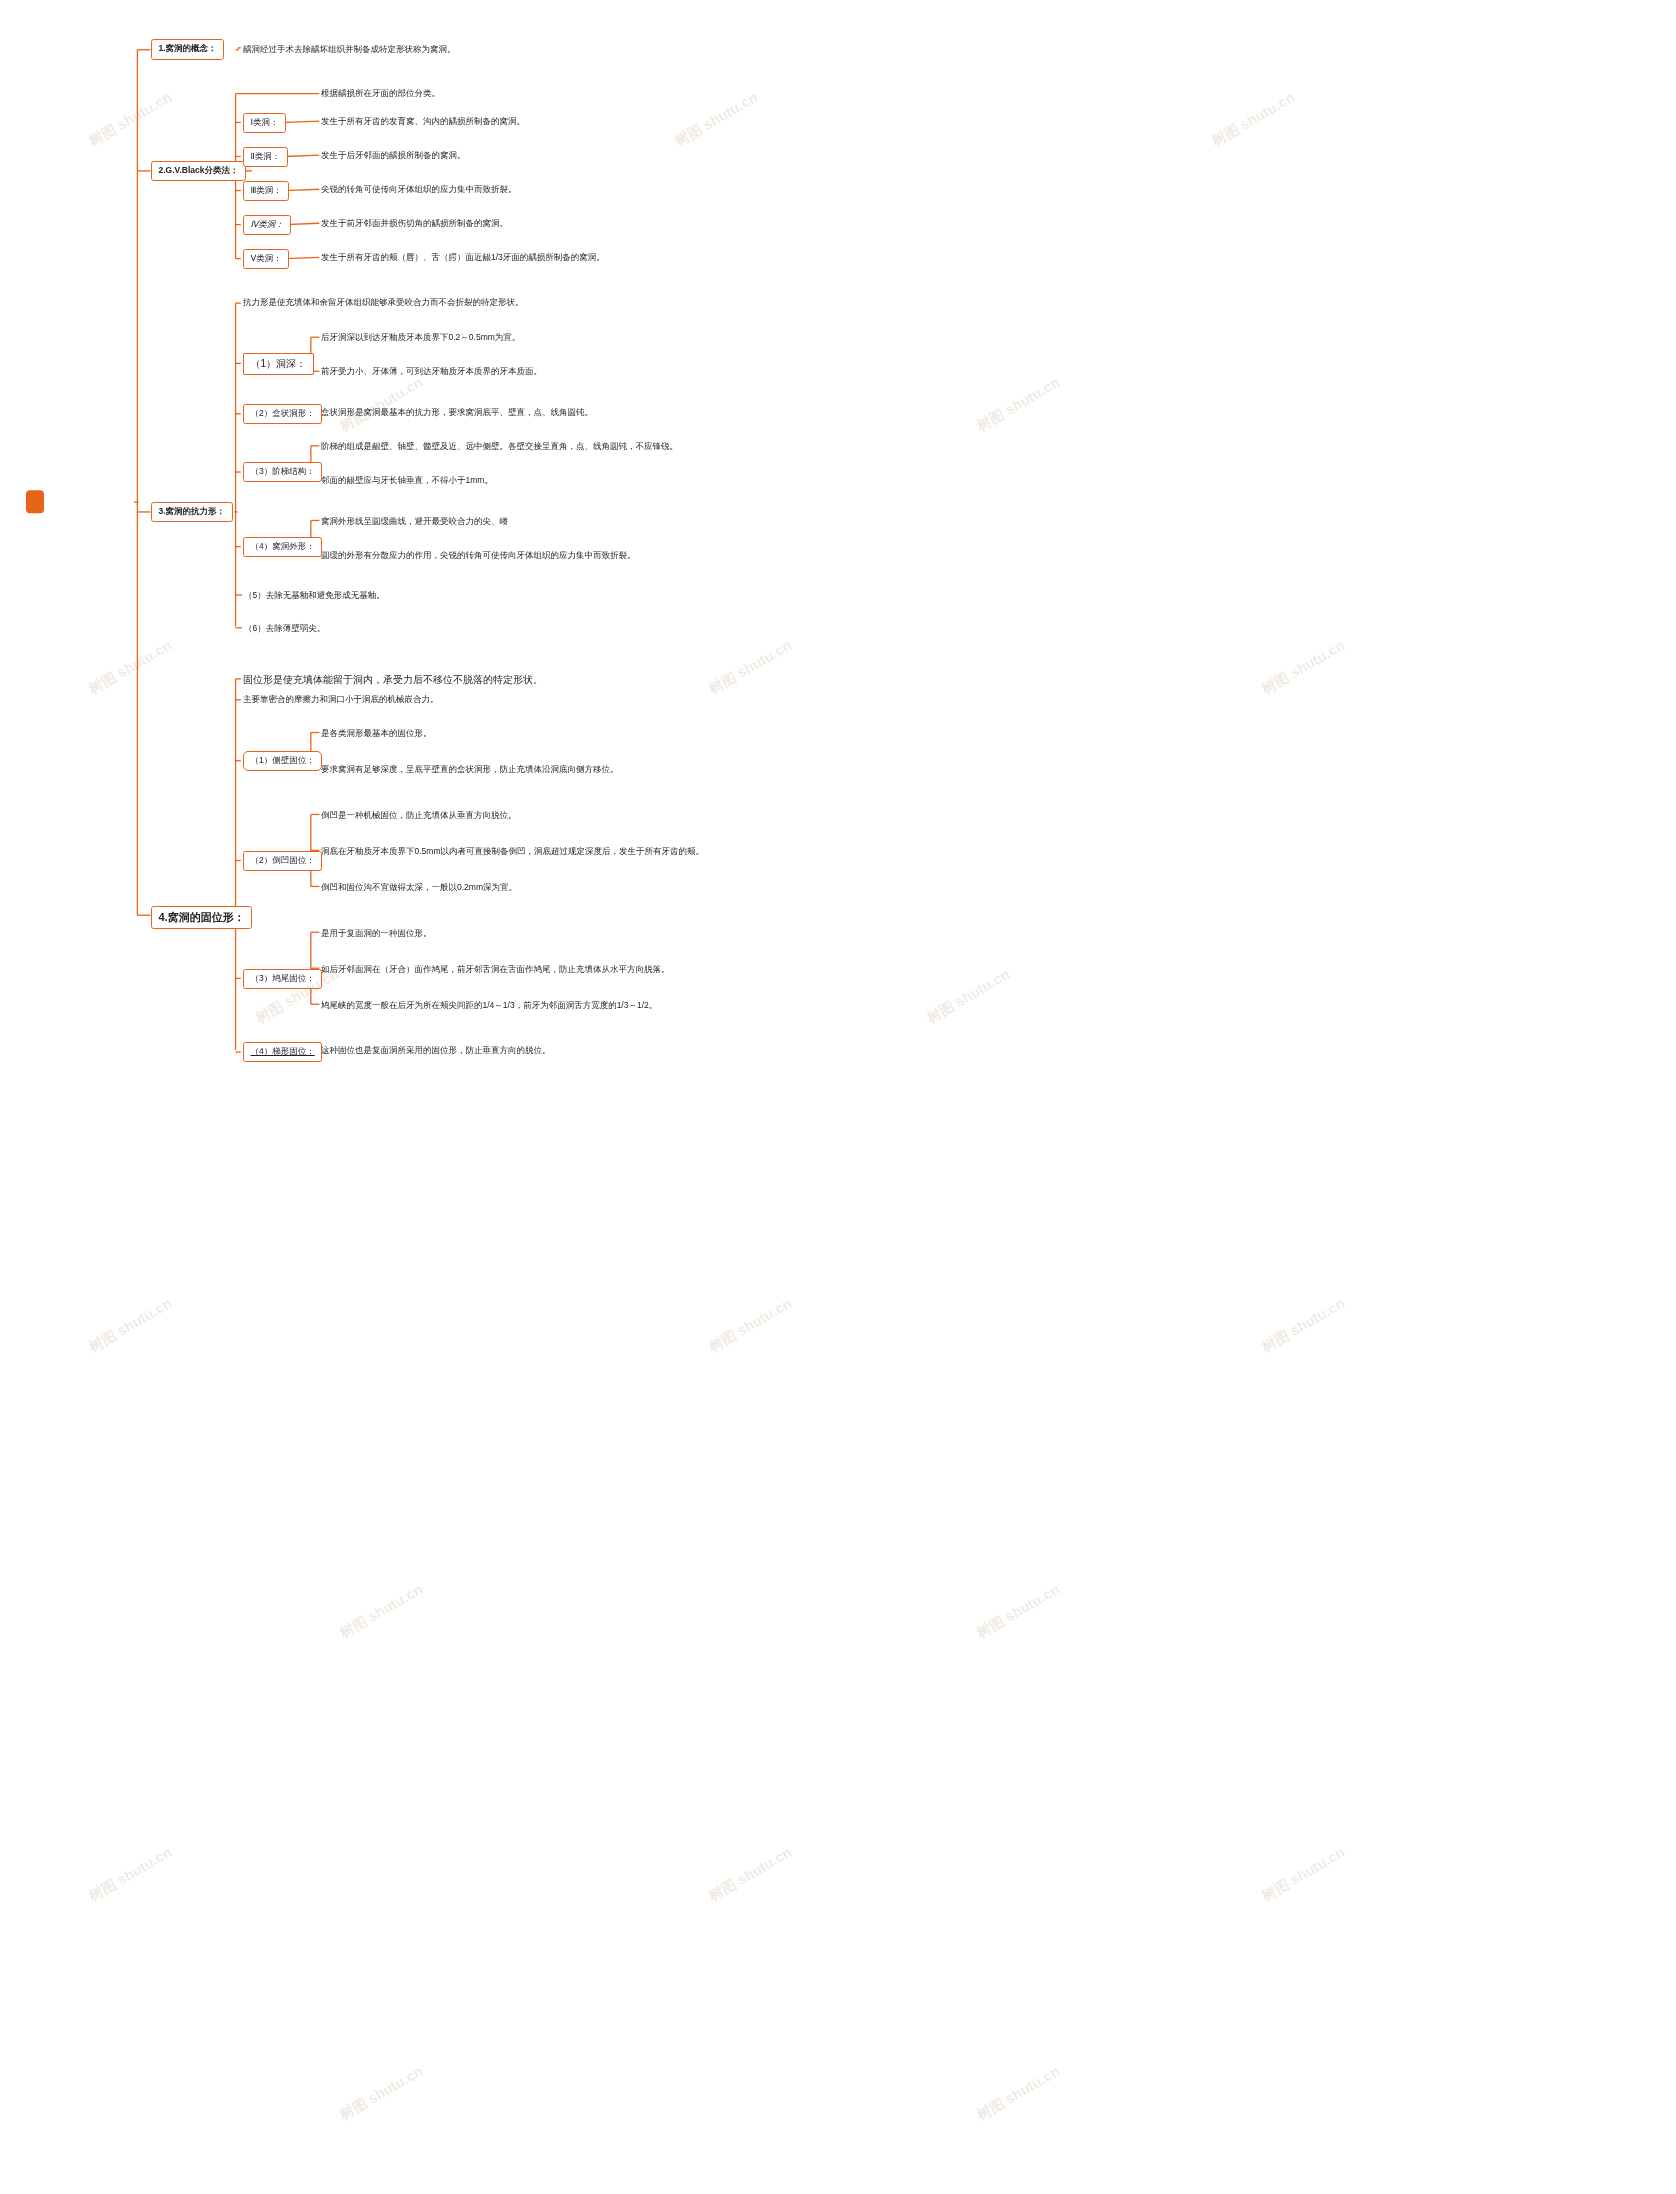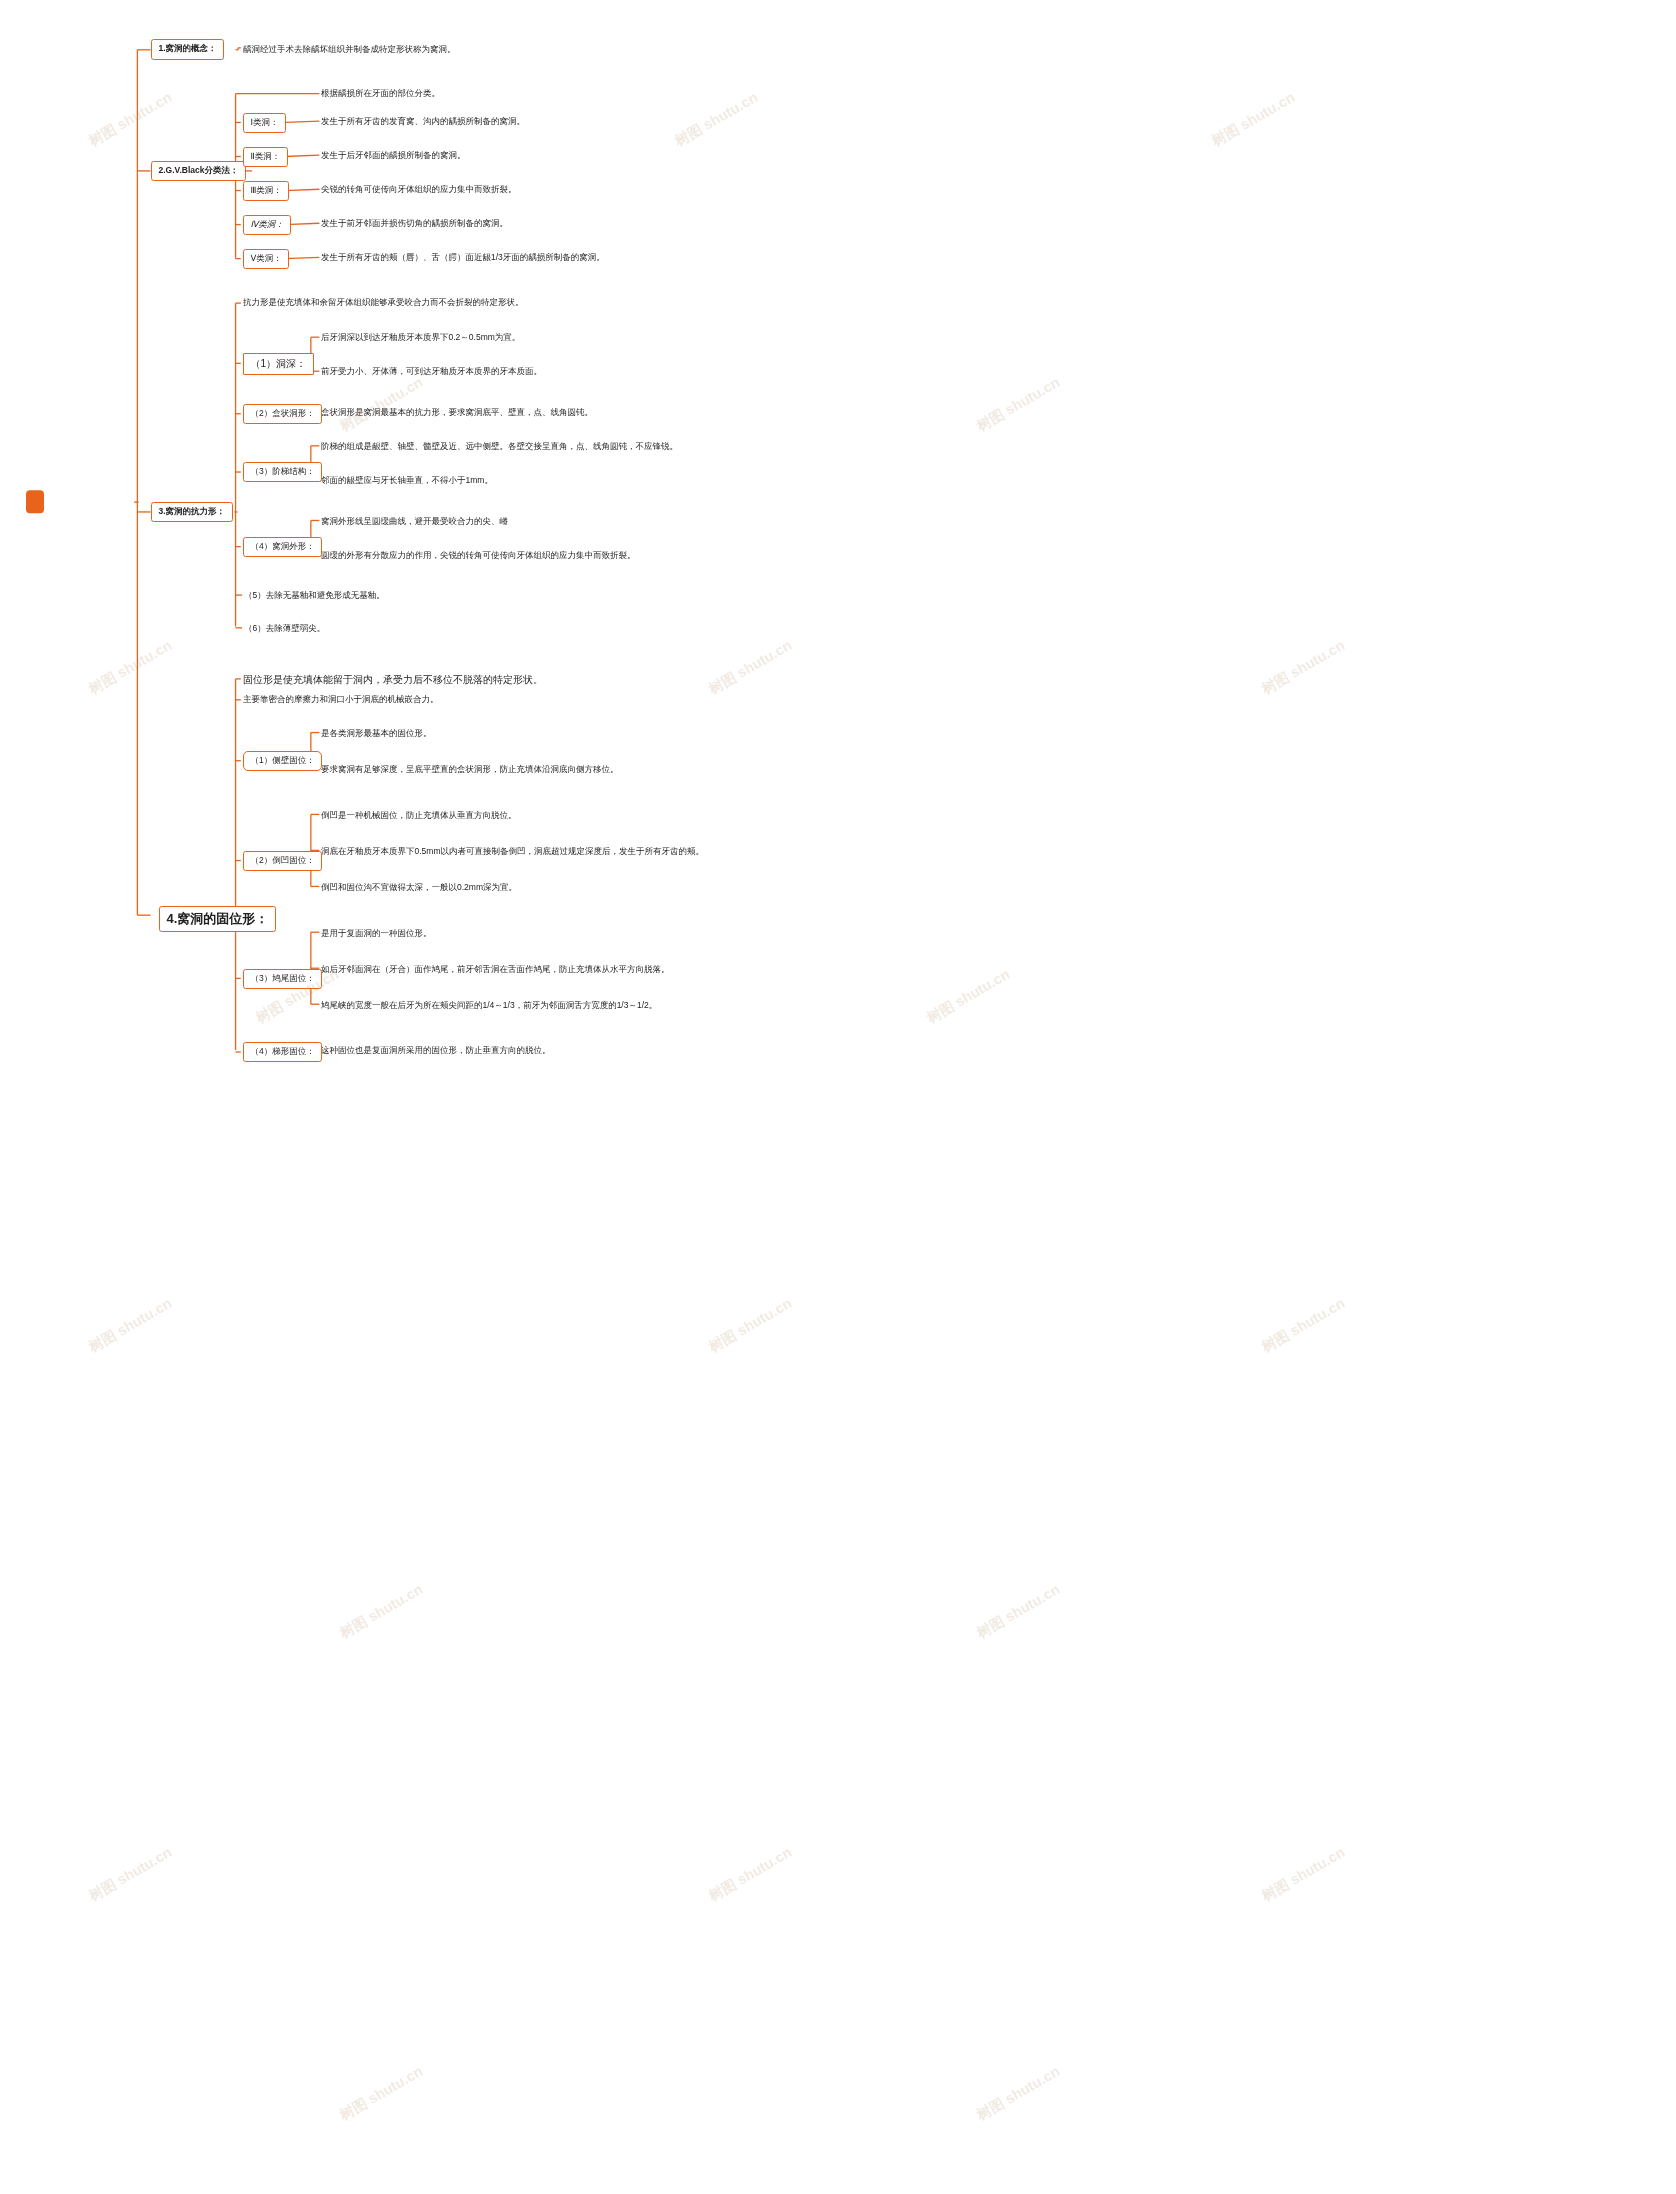--- a/index.html
+++ b/index.html
@@ -202,29 +202,29 @@
       <div style="position: absolute; left: 92px; top: 442px; border: 1.3px solid rgb(232, 100, 26); border-radius: 2.6px; padding: 3.3px 6.5px; background: rgb(255, 255, 255); color: rgb(34, 34, 34); font-weight: normal; font-size: 8.5px; white-space: nowrap; z-index: 2;">（3）阶梯结构：</div>
       <div style="position: absolute; left: 170px; top: 420px; max-width: 426px; font-size: 8.5px; line-height: 1.6; color: rgb(34, 34, 34);">阶梯的组成是龈壁、轴壁、髓壁及近、远中侧壁。各壁交接呈直角，点、线角圆钝，不应锋锐。</div>
       <div style="position: absolute; left: 170px; top: 454px; max-width: 426px; font-size: 8.5px; line-height: 1.6; color: rgb(34, 34, 34);">邻面的龈壁应与牙长轴垂直，不得小于1mm。</div>
       <div style="position: absolute; left: 92px; top: 517px; border: 1.3px solid rgb(232, 100, 26); border-radius: 2.6px; padding: 3.3px 6.5px; background: rgb(255, 255, 255); color: rgb(34, 34, 34); font-weight: normal; font-size: 8.5px; white-space: nowrap; z-index: 2;">（4）窝洞外形：</div>
       <div style="position: absolute; left: 170px; top: 495px; max-width: 426px; font-size: 8.5px; line-height: 1.6; color: rgb(34, 34, 34);">窝洞外形线呈圆缓曲线，避开最受咬合力的尖、嵴</div>
       <div style="position: absolute; left: 170px; top: 529px; max-width: 426px; font-size: 8.5px; line-height: 1.6; color: rgb(34, 34, 34);">圆缓的外形有分散应力的作用，尖锐的转角可使传向牙体组织的应力集中而致折裂。</div>
       <div style="position: absolute; left: 93px; top: 569px; max-width: 458px; font-size: 8.5px; line-height: 1.6; color: rgb(34, 34, 34);">（5）去除无基釉和避免形成无基釉。</div>
       <div style="position: absolute; left: 93px; top: 602px; max-width: 458px; font-size: 8.5px; line-height: 1.6; color: rgb(34, 34, 34);">（6）去除薄壁弱尖。</div>
       <div style="position: absolute; left: 92px; top: 652px; max-width: 458px; font-size: 10px; line-height: 1.6; color: rgb(34, 34, 34);">固位形是使充填体能留于洞内，承受力后不移位不脱落的特定形状。</div>
       <div style="position: absolute; left: 92px; top: 673px; max-width: 458px; font-size: 8.5px; line-height: 1.6; color: rgb(34, 34, 34);">主要靠密合的摩擦力和洞口小于洞底的机械嵌合力。</div>
-      <div style="position: absolute; left: 0px; top: 886px; border: 1.3px solid rgb(232, 100, 26); border-radius: 2.6px; padding: 3.3px 6.5px; background: rgb(255, 255, 255); color: rgb(34, 34, 34); font-weight: bold; font-size: 13px; white-space: nowrap; z-index: 2; margin-left: 8px;">4.窝洞的固位形：</div>
+      <div style="position: absolute; left: 0px; top: 886px; border: 1.3px solid rgb(232, 100, 26); border-radius: 2.6px; padding: 3.3px 6.5px; background: rgb(255, 255, 255); color: rgb(34, 34, 34); font-weight: bold; font-size: 11px; white-space: nowrap; z-index: 2;">4.窝洞的固位形：</div>
       <div style="position: absolute; left: 92px; top: 731px; border: 1.3px solid rgb(232, 100, 26); border-radius: 5px; padding: 3.3px 6.5px; background: rgb(255, 255, 255); color: rgb(34, 34, 34); font-weight: normal; font-size: 8.5px; white-space: nowrap; z-index: 2;">（1）侧壁固位：</div>
       <div style="position: absolute; left: 170px; top: 707px; max-width: 445px; font-size: 8.5px; line-height: 1.6; color: rgb(34, 34, 34);">是各类洞形最基本的固位形。</div>
       <div style="position: absolute; left: 170px; top: 743px; max-width: 445px; font-size: 8.5px; line-height: 1.6; color: rgb(34, 34, 34);">要求窝洞有足够深度，呈底平壁直的盒状洞形，防止充填体沿洞底向侧方移位。</div>
       <div style="position: absolute; left: 92px; top: 831px; border: 1.3px solid rgb(232, 100, 26); border-radius: 2.6px; padding: 3.3px 6.5px; background: rgb(255, 255, 255); color: rgb(34, 34, 34); font-weight: normal; font-size: 8.5px; white-space: nowrap; z-index: 2;">（2）倒凹固位：</div>
       <div style="position: absolute; left: 170px; top: 789px; max-width: 445px; font-size: 8.5px; line-height: 1.6; color: rgb(34, 34, 34);">倒凹是一种机械固位，防止充填体从垂直方向脱位。</div>
       <div style="position: absolute; left: 170px; top: 825px; max-width: 445px; font-size: 8.5px; line-height: 1.6; color: rgb(34, 34, 34);">洞底在牙釉质牙本质界下0.5mm以内者可直接制备倒凹，洞底超过规定深度后，发生于所有牙齿的颊。</div>
       <div style="position: absolute; left: 170px; top: 861px; max-width: 445px; font-size: 8.5px; line-height: 1.6; color: rgb(34, 34, 34);">倒凹和固位沟不宜做得太深，一般以0.2mm深为宜。</div>
       <div style="position: absolute; left: 92px; top: 949px; border: 1.3px solid rgb(232, 100, 26); border-radius: 2.6px; padding: 3.3px 6.5px; background: rgb(255, 255, 255); color: rgb(34, 34, 34); font-weight: normal; font-size: 8.5px; white-space: nowrap; z-index: 2;">（3）鸠尾固位：</div>
       <div style="position: absolute; left: 170px; top: 907px; max-width: 445px; font-size: 8.5px; line-height: 1.6; color: rgb(34, 34, 34);">是用于复面洞的一种固位形。</div>
       <div style="position: absolute; left: 170px; top: 943px; max-width: 445px; font-size: 8.5px; line-height: 1.6; color: rgb(34, 34, 34);">如后牙邻面洞在（牙合）面作鸠尾，前牙邻舌洞在舌面作鸠尾，防止充填体从水平方向脱落。</div>
       <div style="position: absolute; left: 170px; top: 979px; max-width: 445px; font-size: 8.5px; line-height: 1.6; color: rgb(34, 34, 34);">鸠尾峡的宽度一般在后牙为所在颊尖间距的1/4～1/3，前牙为邻面洞舌方宽度的1/3～1/2。</div>
-      <div style="position: absolute; left: 92px; top: 1022px; border: 1.3px solid rgb(232, 100, 26); border-radius: 2.6px; padding: 3.3px 6.5px; background: rgb(255, 255, 255); color: rgb(34, 34, 34); font-weight: normal; font-size: 8.5px; white-space: nowrap; z-index: 2;">（4）梯形固位：</div>
+      <div style="position: absolute; left: 92px; top: 1022px; border: 1.3px solid rgb(232, 100, 26); border-radius: 2.6px; padding: 3.3px 6.5px; background: rgb(255, 255, 255); color: rgb(34, 34, 34); font-weight: normal; font-size: 8.5px; white-space: nowrap; z-index: 2; text-decoration: underline;">（4）梯形固位：</div>
       <div style="position: absolute; left: 170px; top: 1024px; max-width: 445px; font-size: 8.5px; line-height: 1.6; color: rgb(34, 34, 34);">这种固位也是复面洞所采用的固位形，防止垂直方向的脱位。</div>
     </div>
 </div>
 
 
 </body></html>

